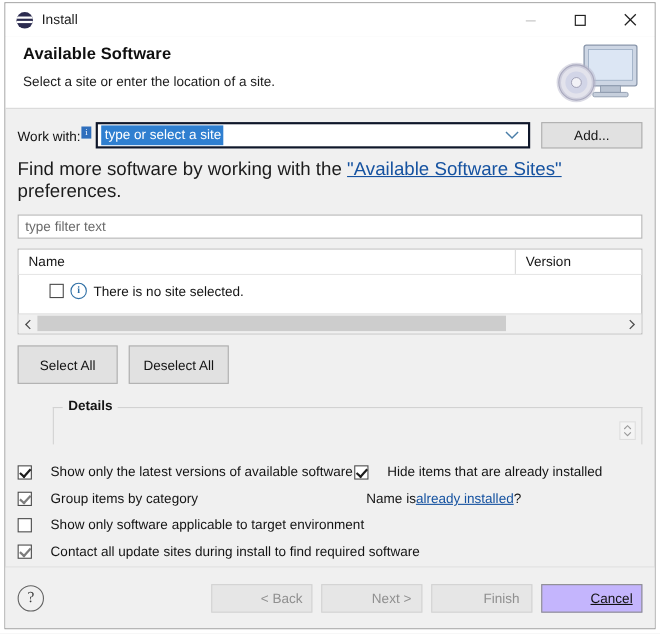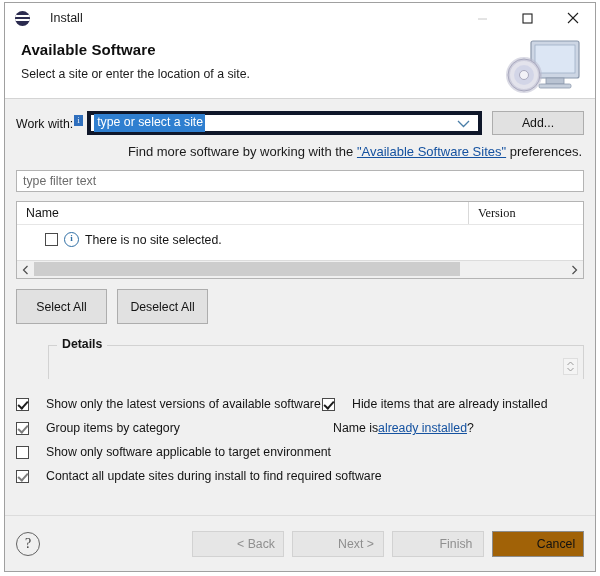--- a/index.html
+++ b/index.html
@@ -35,21 +35,21 @@
     background: #ffffff;
     display: flex;
     align-items: center;
     flex: none;
     position: relative;
   }
   .title-left {
     display: flex;
     align-items: center;
     padding-left: 10px;
-    gap: 20px;
+    gap: 8px;
   }
   .eclipse-icon {
     width: 15px; height: 15px;
     border-radius: 50%;
     background: #2b2b4f;
     position: relative;
     overflow: hidden;
     flex: none;
   }
   .eclipse-icon::before {
@@ -138,21 +138,21 @@
     line-height: 11px;
     text-align: center;
     vertical-align: super;
     margin-left: 1px;
     font-family: "Liberation Serif", serif;
   }
   .combo {
     flex: 1;
     height: 24px;
     box-sizing: border-box;
-    border: 4px solid #0f172a;
+    border: 2px solid #0f172a;
     background: #ffffff;
     display: flex;
     align-items: center;
     position: relative;
     margin-right: 10px;
   }
   .combo-value {
     font-size: 12.3px;
     background: #2f7fd0;
     color: #ffffff;
@@ -173,22 +173,21 @@
     font-size: 12.3px;
     color: #141414;
     display: flex;
     align-items: center;
     justify-content: center;
     font-family: "Liberation Sans", sans-serif;
   }
   .btn.add { width: 92px; height: 24px; }
 
   .hintrow {
-    text-align: right;
-    font-size: 13px;
+    font-size: 17px;
     color: #1b1b1b;
     margin-top: 9px;
     padding-right: 2px;
   }
   .link {
     color: #1552a0;
     text-decoration: underline;
   }
 
   
@@ -225,21 +224,21 @@
   }
   .th {
     font-size: 12.3px;
     color: #141414;
     padding-left: 9px;
     height: 22px;
     line-height: 22px;
     box-sizing: border-box;
   }
   .th.name { width: 451px; }
-  .th.version { flex: 1; border-left: 1px solid #d9d9d9; font-family: Liberation Serif, serif; }
+  .th.version { flex: 1; border-left: 1px solid #d9d9d9; }
   .tbody { flex: 1; position: relative; }
   .trow {
     display: flex;
     align-items: center;
     gap: 6px;
     padding: 7px 0 0 28px;
   }
   .cb {
     width: 13px; height: 13px;
     box-sizing: border-box;
@@ -413,23 +412,24 @@
   }
   .btn.wiz {
     width: 92px; height: 26px; padding-left: 36px;
   }
   .btn.wiz.disabled {
     color: #8f8f8f;
     border-color: #d2d2d2;
     background: #e6e6e6;
   }
   .btn.wiz.primary {
-    background: #a16207;
+    background: #c4b5fd;
     border-color: #8d8d8d;
     color: #111;
+    text-decoration: underline;
   }
 </style>
 </head>
 <body>
 
 <div id="root">
   <div class="window">
 
     <div class="titlebar">
       <div class="title-left">

